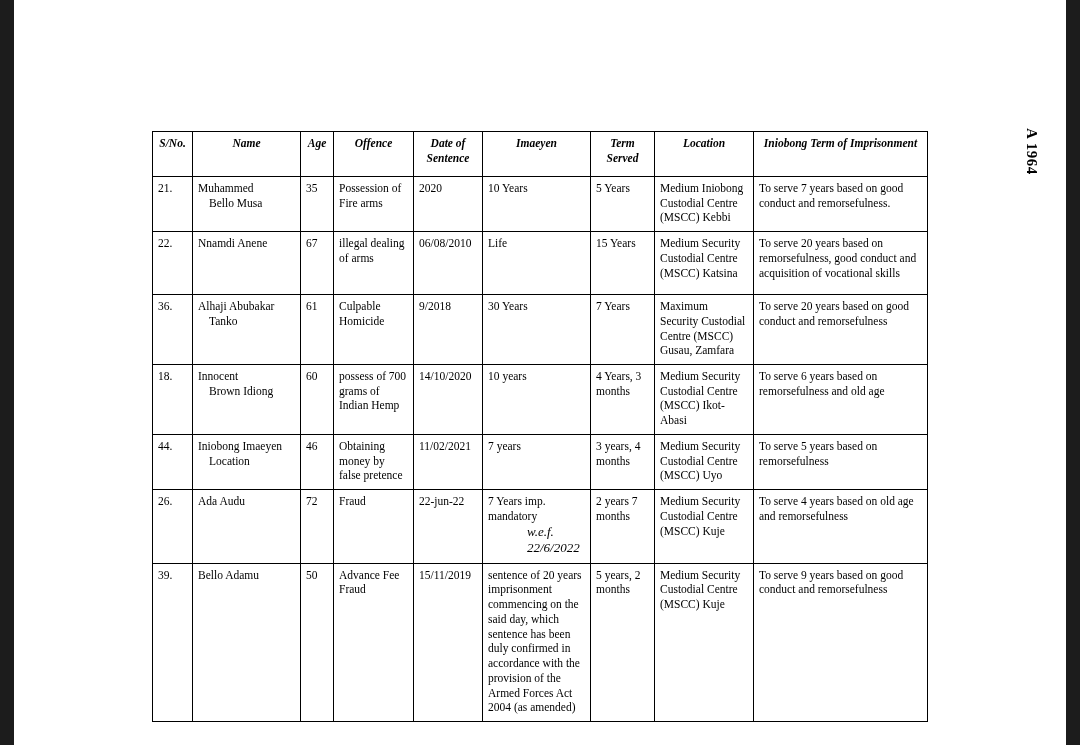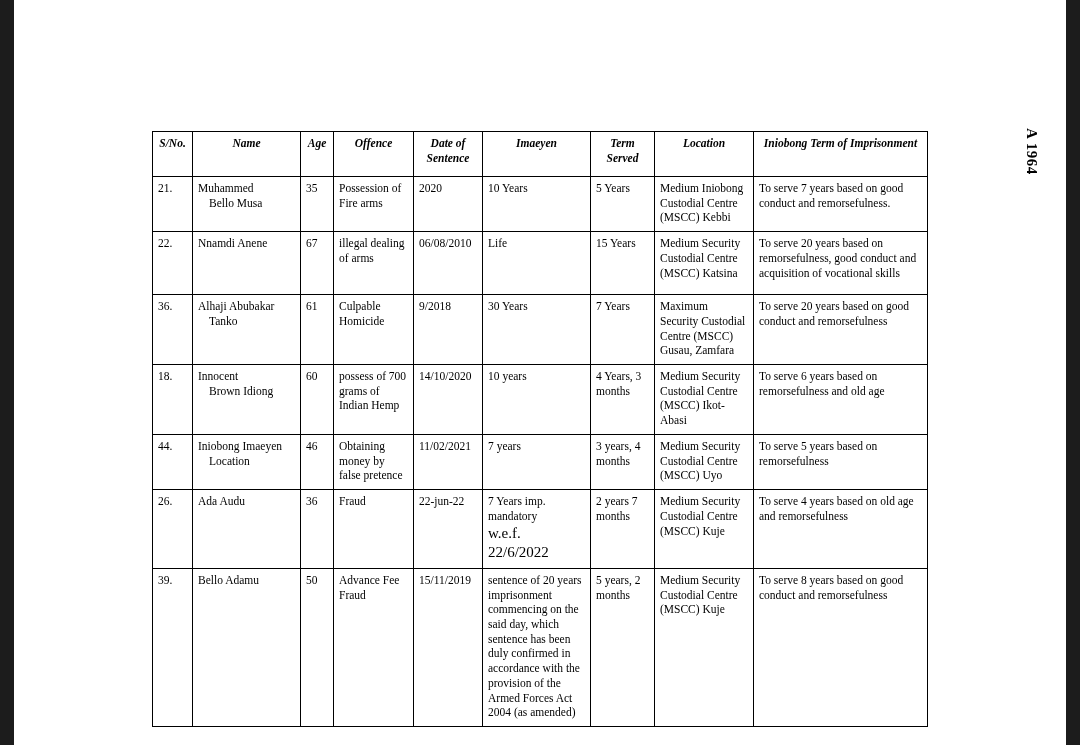--- a/index.html
+++ b/index.html
@@ -88,21 +88,21 @@
   td.name  { padding-left: 8px; }
   td.age   { padding-left: 6px; }
   td.off   { padding-left: 8px; }
   td.dos   { padding-left: 6px; }
   td.sent  { padding-left: 7px; }
   td.term  { padding-left: 7px; }
   td.loc   { padding-left: 7px; }
   td.appr  { padding-left: 8px; }
 
   .indent { display: block; padding-left: 11px; }
-  .wef { font-size: 15px; }
+  .wef { font-style: italic; font-size: 13px; margin-left: 39px; }
 </style>
 </head>
 <body>
 
 <div class="page-edge left"></div>
 <div class="page-edge right"></div>
 
 <div class="sheet">
 
   <div class="page-number">A 1964</div>
@@ -206,21 +206,21 @@
         <td class="term">3 years, 4 months</td>
         <td class="loc">Medium Security Custodial Centre (MSCC)  Uyo</td>
         <td class="appr">To serve 5 years based on remorsefulness</td>
       </tr>
 
       <tr style="height:49px">
         <td class="sno">26.</td>
         <td class="name">
           <span>Ada Audu</span>
         </td>
-        <td class="age">36</td>
+        <td class="age">72</td>
         <td class="off">Fraud</td>
         <td class="dos">22-jun-22</td>
         <td class="sent">
           <span>7 Years imp. mandatory</span>
           <span class="wef" style="display:block">w.e.f. 22/6/2022</span>
         </td>
         <td class="term">2 years 7 months</td>
         <td class="loc">Medium Security Custodial Centre (MSCC) Kuje</td>
         <td class="appr">To serve 4 years based on old age and remorsefulness</td>
       </tr>
@@ -229,18 +229,18 @@
         <td class="sno">39.</td>
         <td class="name">
           <span>Bello Adamu</span>
         </td>
         <td class="age">50</td>
         <td class="off">Advance Fee Fraud</td>
         <td class="dos">15/11/2019</td>
         <td class="sent">sentence of 20 years imprisonment commencing on the said day, which sentence has been duly confirmed in accordance with the provision of the Armed Forces Act 2004 (as amended)</td>
         <td class="term">5 years, 2 months</td>
         <td class="loc">Medium Security Custodial Centre (MSCC) Kuje</td>
-        <td class="appr">To serve 8 years based on good conduct and remorsefulness</td>
+        <td class="appr">To serve 9 years based on good conduct and remorsefulness</td>
       </tr>
 
     </tbody>
   </table>
 </div>
 
 </body></html>

